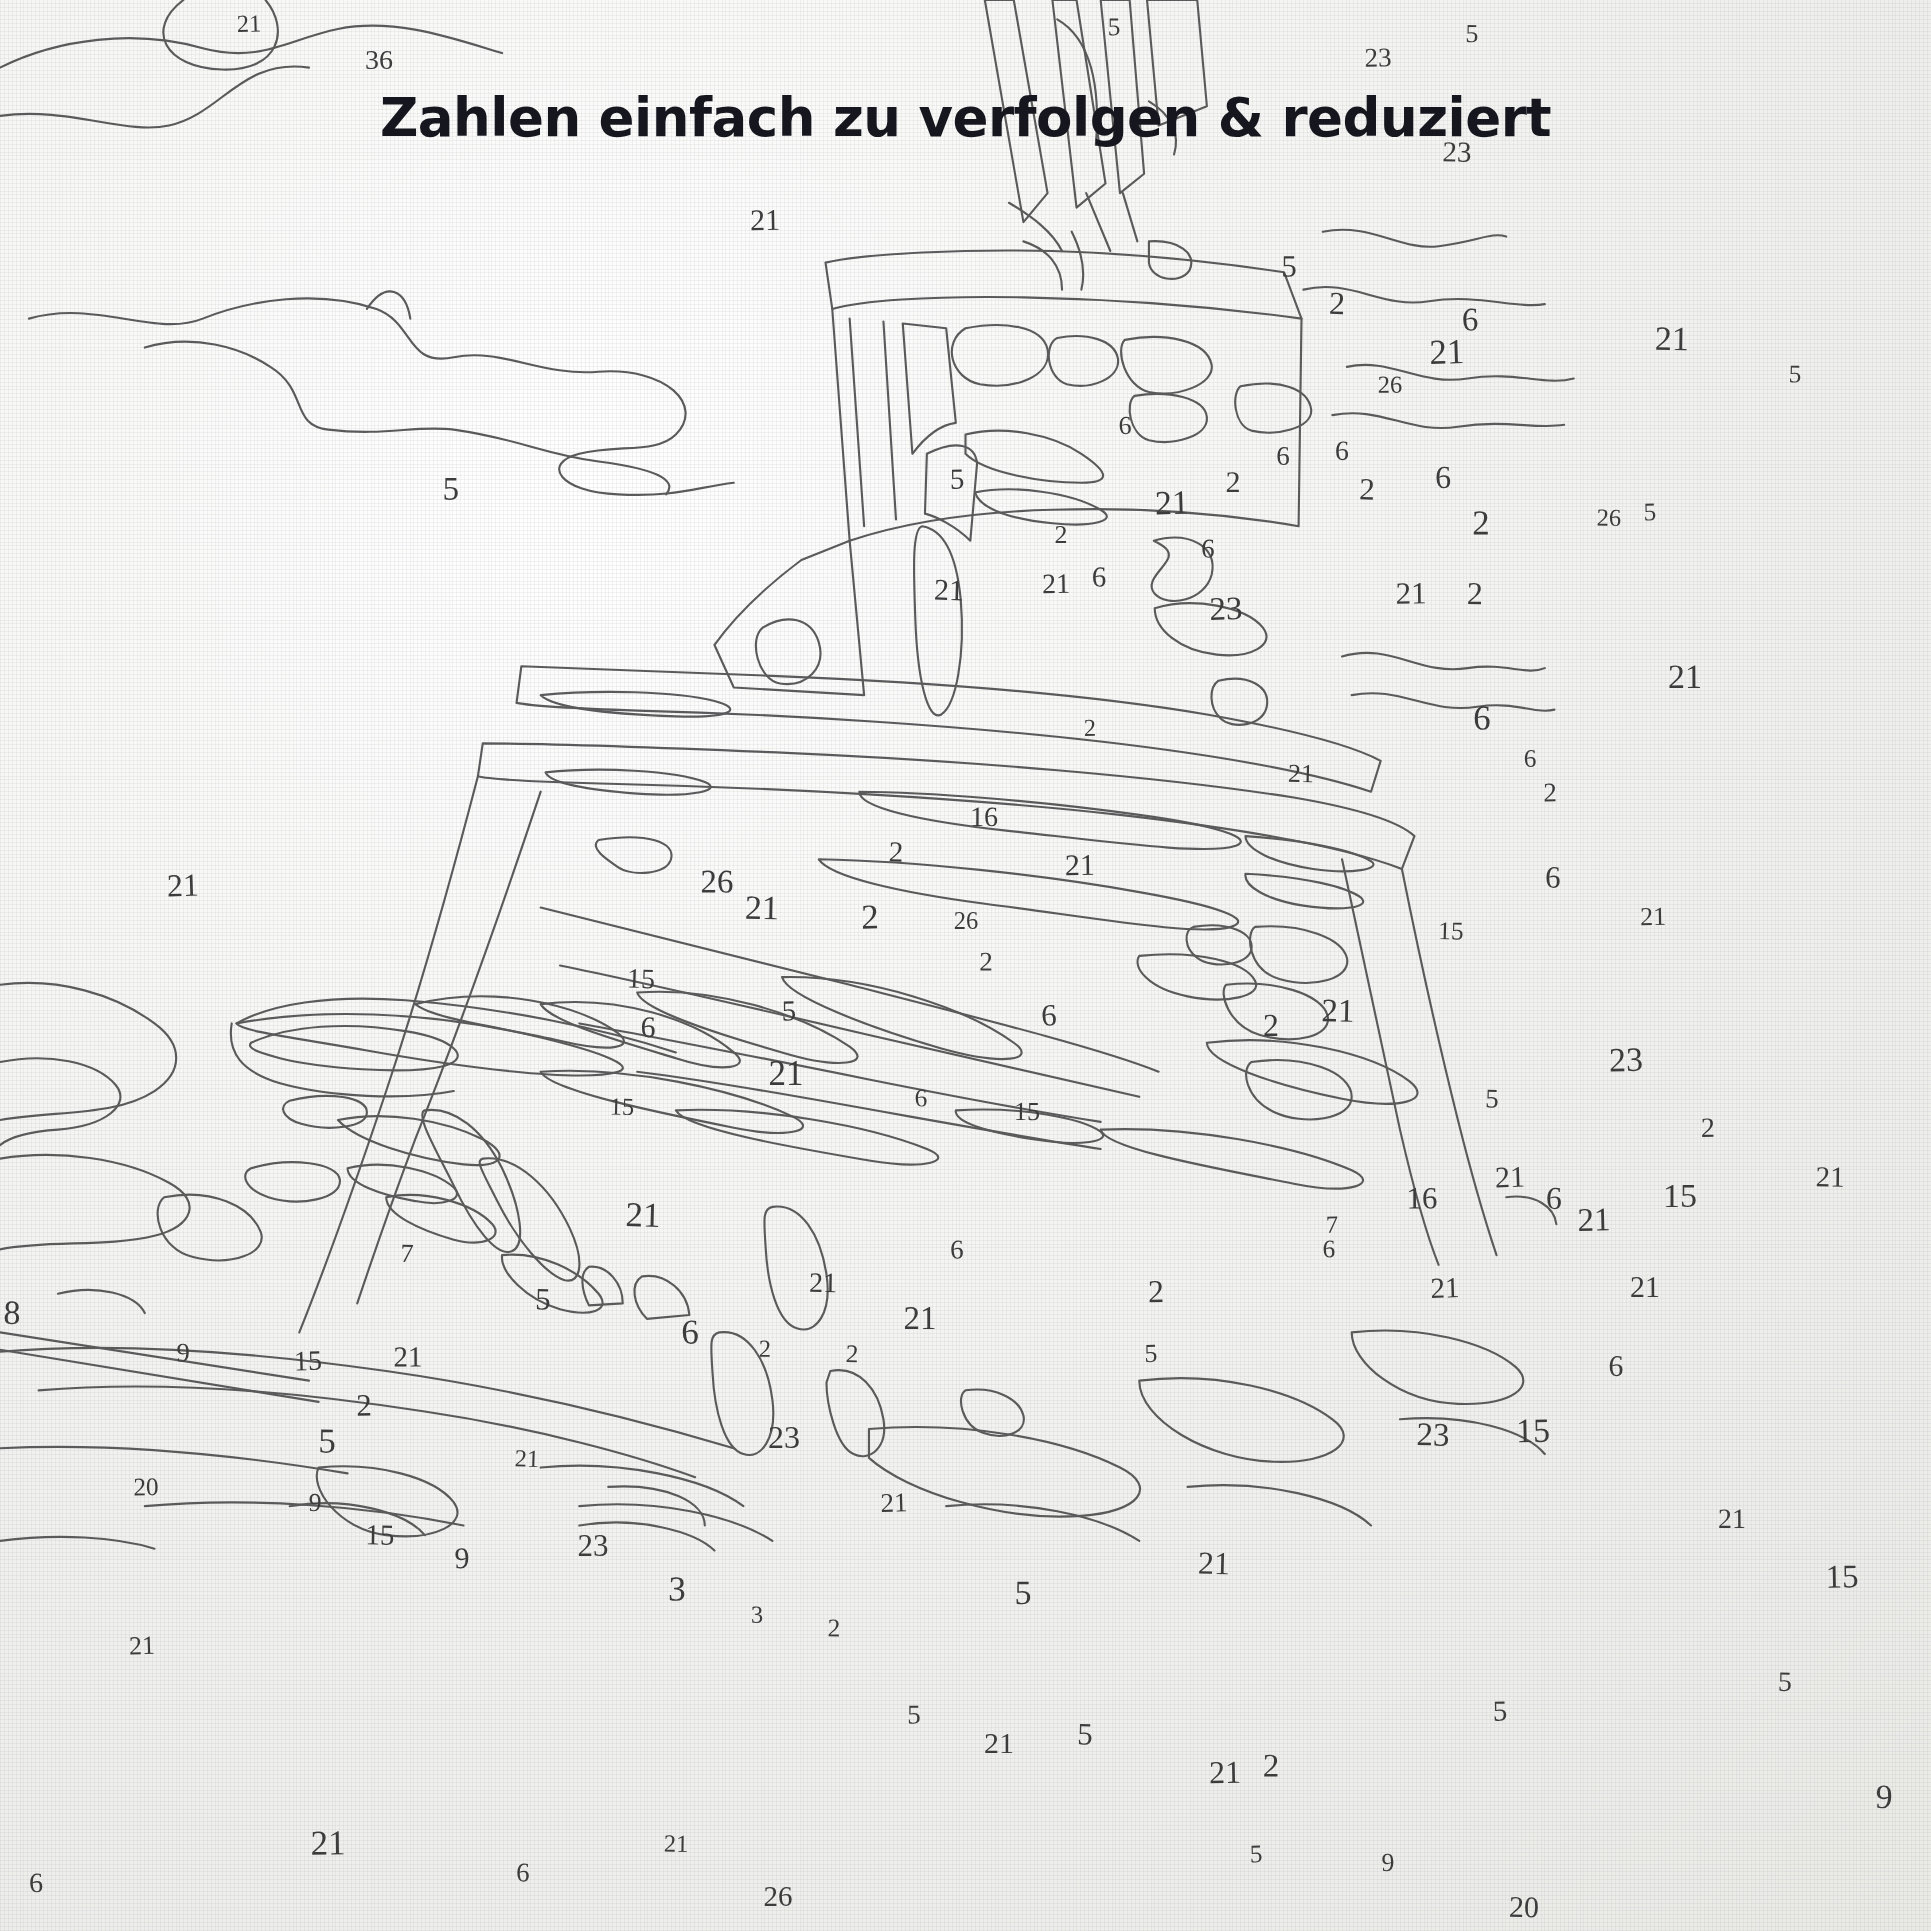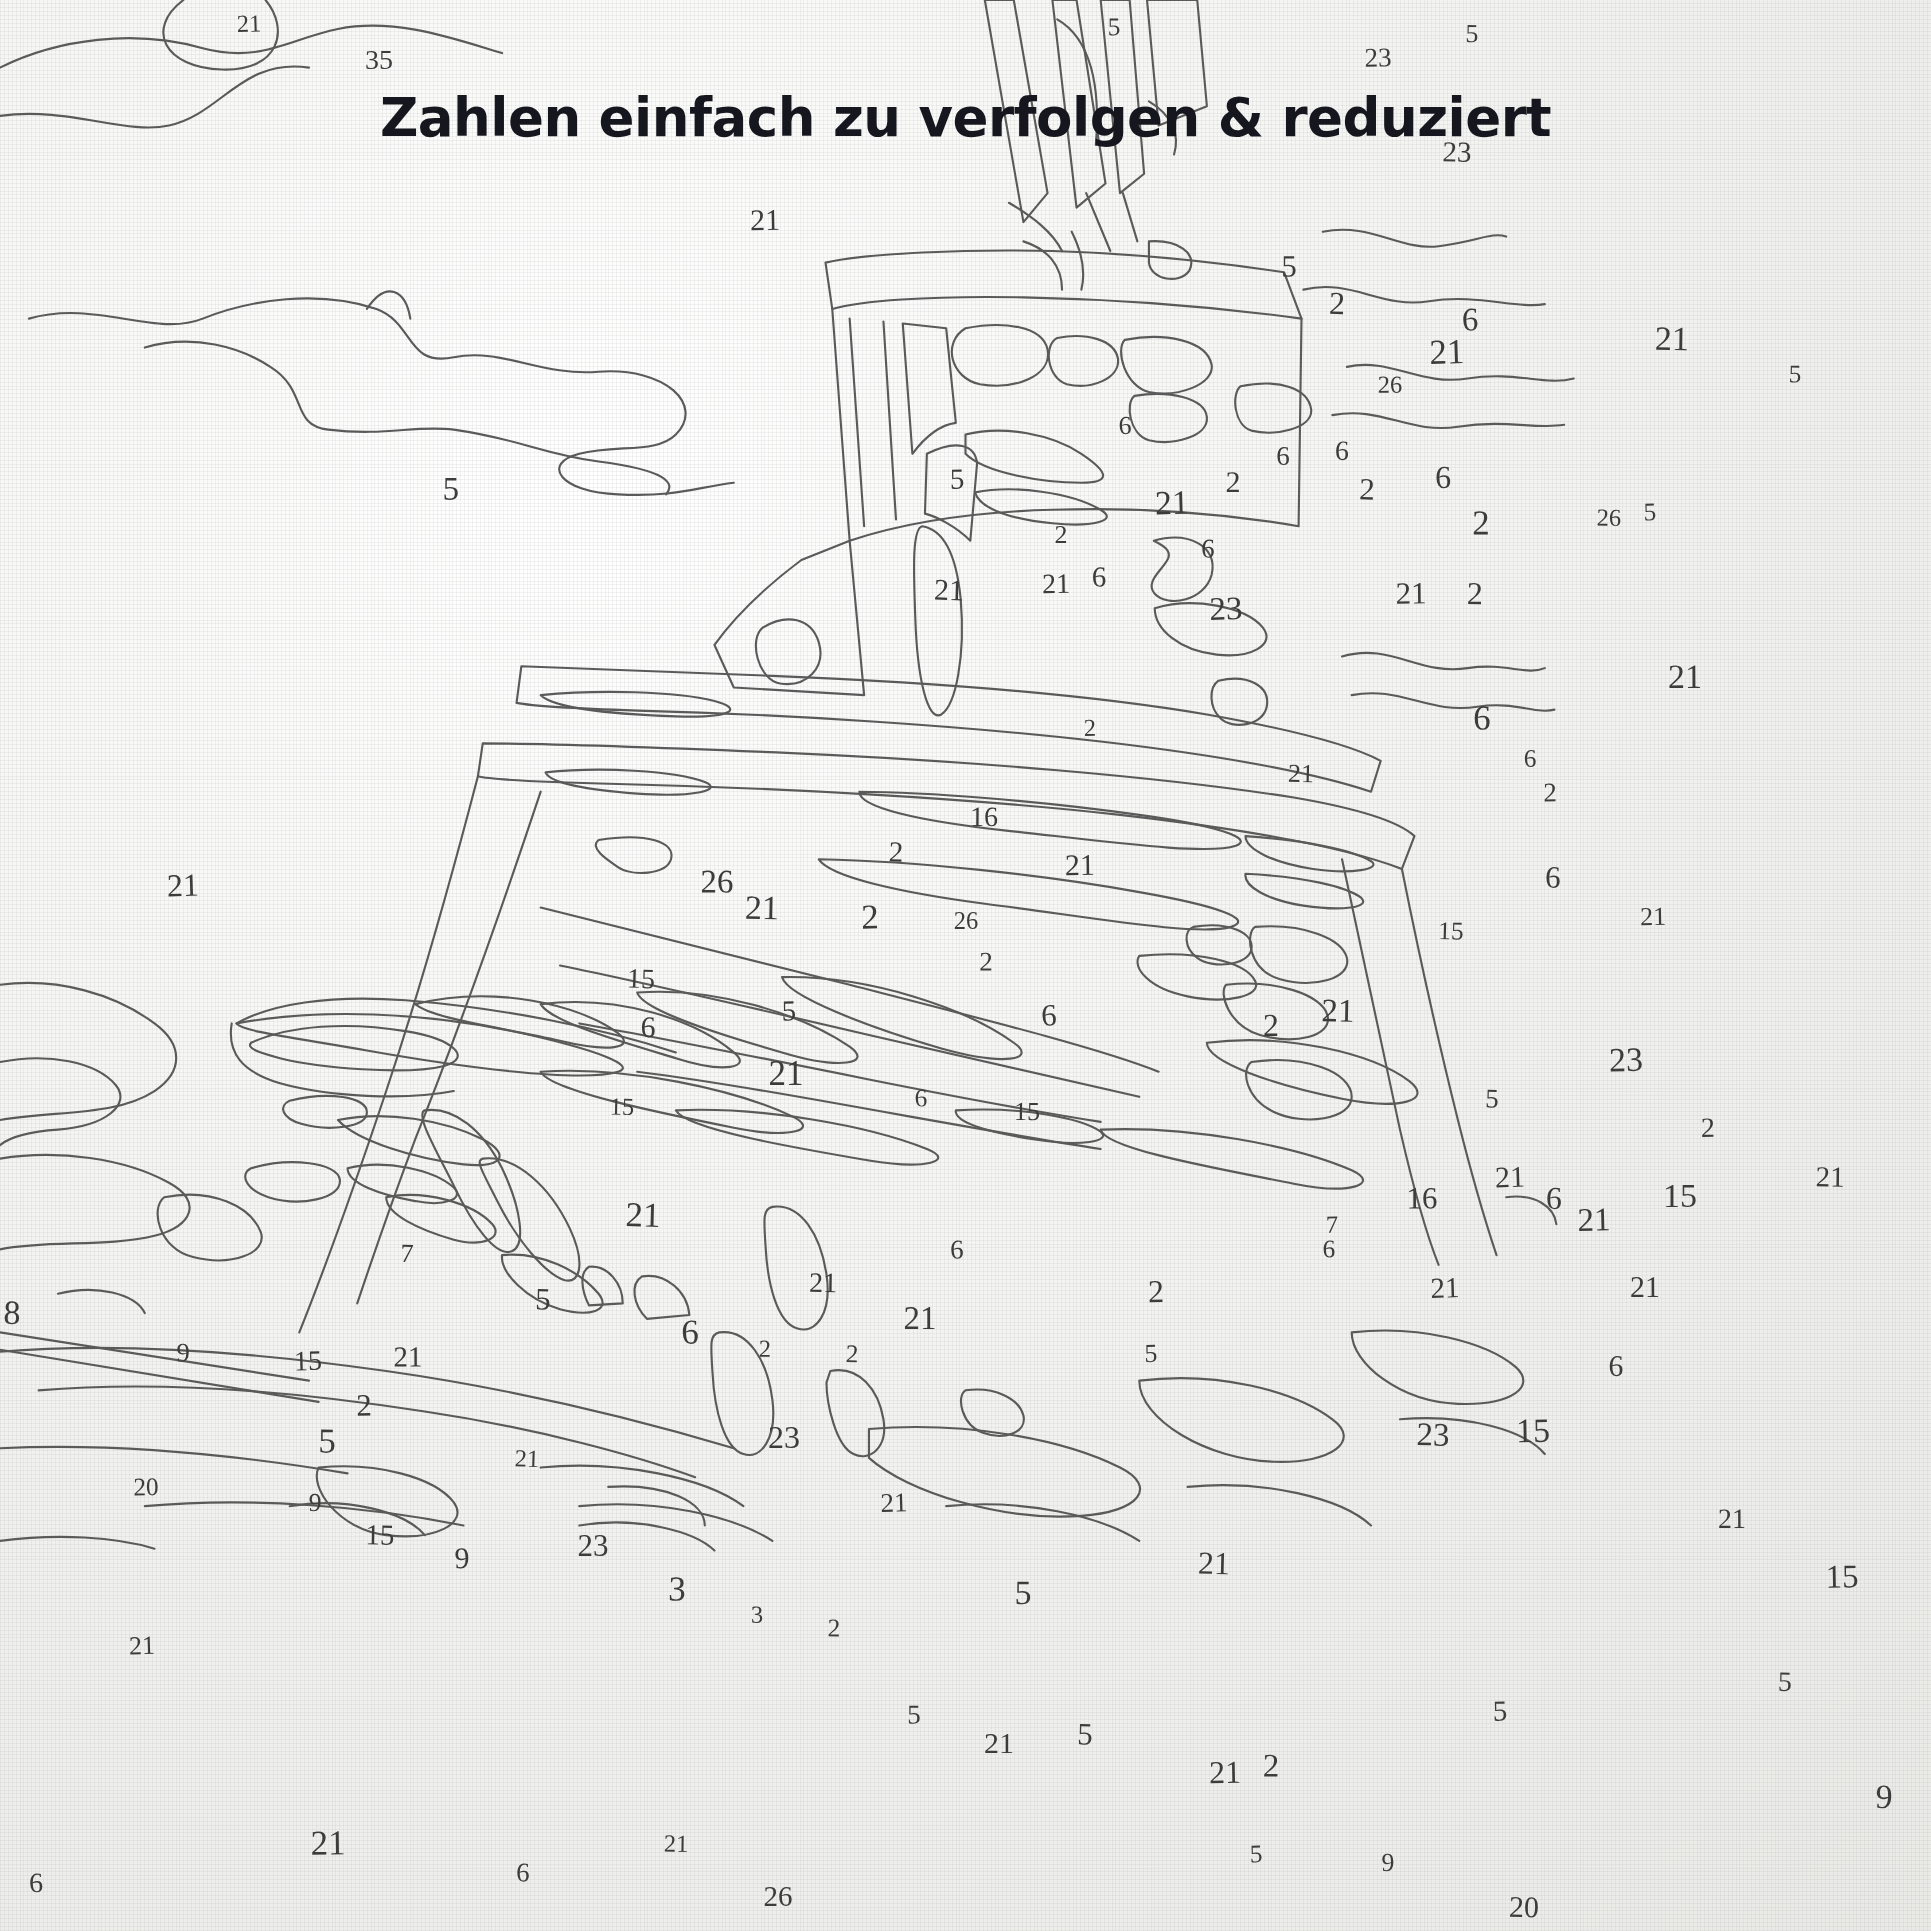--- a/index.html
+++ b/index.html
@@ -206,21 +206,21 @@
       <path d="M0 1380 L320 1430"></path>
       <path d="M0 1398 L330 1452"></path>
     </g>
   </svg>
 
   <div id="numbers-layer">
       <div class="num" style="left: 249px; top: 24px; font-size: 24.5px; transform: translate(-50%, -50%) rotate(-1.75deg);">21</div>
       <div class="num" style="left: 1114px; top: 26.6px; font-size: 25.4px; transform: translate(-50%, -50%) rotate(-0.35deg);">5</div>
       <div class="num" style="left: 1472px; top: 34px; font-size: 26px; transform: translate(-50%, -50%) rotate(1.05deg);">5</div>
       <div class="num" style="left: 1378px; top: 58px; font-size: 27px; transform: translate(-50%, -50%) rotate(-1.4deg);">23</div>
-      <div class="num" style="left: 379px; top: 60px; font-size: 28px; transform: translate(-50%, -50%) rotate(0deg);">35</div>
+      <div class="num" style="left: 379px; top: 60px; font-size: 28px; transform: translate(-50%, -50%) rotate(0deg);">36</div>
       <div class="num" style="left: 1457px; top: 152px; font-size: 29px; transform: translate(-50%, -50%) rotate(1.4deg);">23</div>
       <div class="num" style="left: 765px; top: 220px; font-size: 30px; transform: translate(-50%, -50%) rotate(-1.05deg);">21</div>
       <div class="num" style="left: 1289px; top: 266px; font-size: 31px; transform: translate(-50%, -50%) rotate(0.35deg);">5</div>
       <div class="num" style="left: 1337px; top: 303px; font-size: 32px; transform: translate(-50%, -50%) rotate(1.75deg);">2</div>
       <div class="num" style="left: 1470px; top: 320px; font-size: 33px; transform: translate(-50%, -50%) rotate(-0.7deg);">6</div>
       <div class="num" style="left: 1672px; top: 339px; font-size: 34px; transform: translate(-50%, -50%) rotate(0.7deg);">21</div>
       <div class="num" style="left: 1447px; top: 352px; font-size: 35px; transform: translate(-50%, -50%) rotate(-1.75deg);">21</div>
       <div class="num" style="left: 1390px; top: 385px; font-size: 24.5px; transform: translate(-50%, -50%) rotate(-0.35deg);">26</div>
       <div class="num" style="left: 1795px; top: 374px; font-size: 25.4px; transform: translate(-50%, -50%) rotate(1.05deg);">5</div>
       <div class="num" style="left: 1125px; top: 426px; font-size: 26px; transform: translate(-50%, -50%) rotate(-1.4deg);">6</div>

